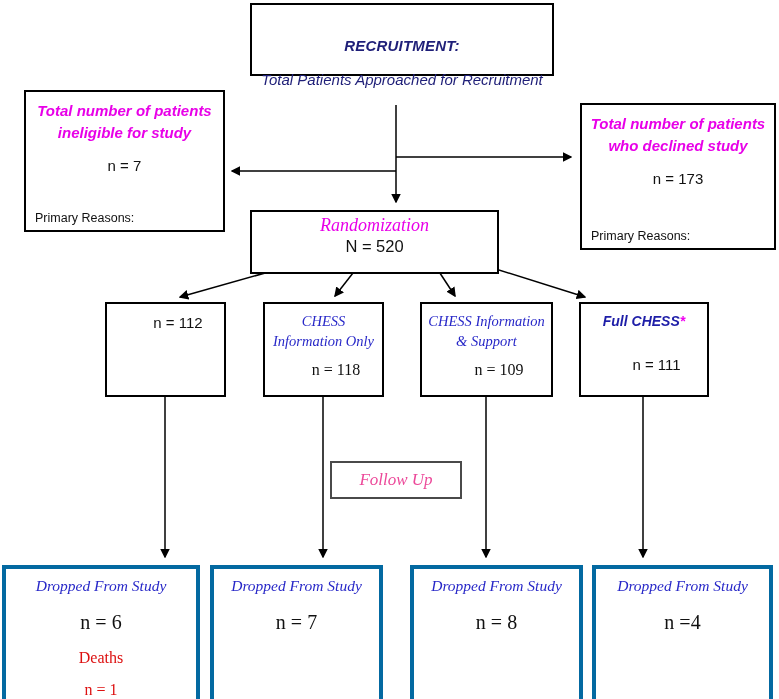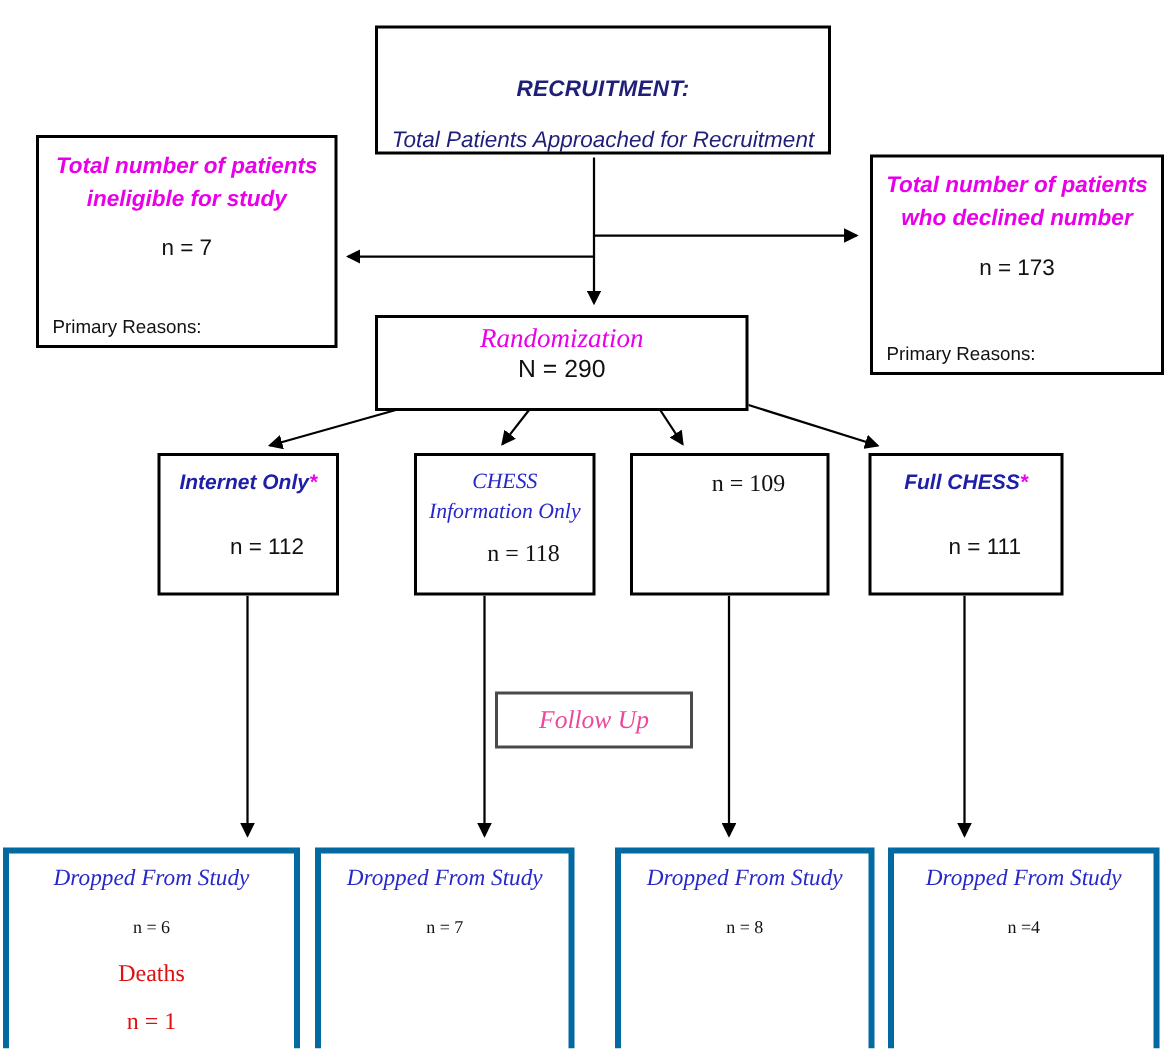--- a/index.html
+++ b/index.html
@@ -12,21 +12,21 @@
   }
   .box{
     position:absolute;
     box-sizing:border-box;
     background:#fff;
     border:2px solid #000;
     text-align:center;
   }
 
   
-  #top-box{left:250px;top:17px;width:304px;height:86px;}
+  #top-box{left:250px;top:3px;width:304px;height:73px;}
   .recruit-title{
     margin-top:32px;
     font-style:italic;font-weight:bold;font-size:15px;
     color:#1f1f78;letter-spacing:.2px;
   }
   .recruit-sub{
     margin-top:17px;
     font-style:italic;font-size:15px;color:#1f1f78;
   }
 
@@ -45,21 +45,21 @@
   }
 
   
   #randomization-box{left:250px;top:210px;width:249px;height:64px;padding-top:3px;}
   .rand-title{font-family:"Liberation Serif",serif;font-style:italic;font-size:18px;color:#e800e8;}
   .rand-n{font-size:16.5px;color:#111;margin-top:1px;}
 
   
   .arm{top:302px;height:95px;}
   #arm-internet{left:105px;width:121px;}
-  #arm-chess-info{left:276px;width:121px;}
+  #arm-chess-info{left:263px;width:121px;}
   #arm-chess-support{left:420px;width:133px;}
   #arm-full-chess{left:579px;width:130px;}
   .arm-title{
     padding:8px 2px 0 2px;min-height:42px;box-sizing:border-box;
     line-height:1.35;
   }
   .arm--sans .arm-title{font-family:"Liberation Sans",sans-serif;font-style:italic;font-weight:600;font-size:14px;color:#1e1ea8;}
   .arm--serif .arm-title{font-family:"Liberation Serif",serif;font-style:italic;font-size:14.5px;color:#2828c8;}
   .asterisk{color:#f000f0;font-style:italic;}
   .arm-n{margin-top:10px;color:#111;margin-left:25px;}
@@ -77,21 +77,21 @@
   
   .drop{top:565px;height:169px;border:4px solid #0369a1;}
   #drop-1{left:2px;width:198px;}
   #drop-2{left:210px;width:173px;}
   #drop-3{left:410px;width:173px;}
   #drop-4{left:592px;width:181px;}
   .drop-title{
     margin-top:8px;
     font-family:"Liberation Serif",serif;font-style:italic;font-size:15.5px;color:#2828c8;
   }
-  .drop-n{margin-top:16px;font-family:"Liberation Serif",serif;font-size:12px;color:#111;}
+  .drop-n{margin-top:16px;font-family:"Liberation Serif",serif;font-size:20px;color:#111;}
   .deaths-label{margin-top:15px;font-family:"Liberation Serif",serif;font-size:16px;color:#dd1111;}
   .deaths-n{margin-top:14px;font-family:"Liberation Serif",serif;font-size:16px;color:#dd1111;}
 
   
   #edges{position:absolute;left:0;top:0;pointer-events:none;}
   .edge{stroke:#000;stroke-width:1.5;fill:none;}
 </style>
 </head>
 <body>
 
@@ -126,42 +126,42 @@
       <div>Total number of patients</div>
       <div>ineligible for study</div>
     </div>
     <div class="side-n">n = 7</div>
     <div class="reasons">Primary Reasons:</div>
   </div>
 
   <div class="box" id="declined-box">
     <div class="side-title">
       <div>Total number of patients</div>
-      <div>who declined number</div>
+      <div>who declined study</div>
     </div>
     <div class="side-n">n = 173</div>
     <div class="reasons">Primary Reasons:</div>
   </div>
 
   <div class="box" id="randomization-box">
     <div class="rand-title">Randomization</div>
-    <div class="rand-n">N = 290</div>
+    <div class="rand-n">N = 520</div>
   </div>
 
   <div class="box arm arm--sans" id="arm-internet">
-    <div class="arm-title"><span>Internet Only</span><span class="asterisk">*</span></div>
     <div class="arm-n">n = 112</div>
   </div>
 
   <div class="box arm arm--serif" id="arm-chess-info">
     <div class="arm-title">CHESS Information Only</div>
     <div class="arm-n">n = 118</div>
   </div>
 
   <div class="box arm arm--serif" id="arm-chess-support">
+    <div class="arm-title">CHESS Information &amp; Support</div>
     <div class="arm-n">n = 109</div>
   </div>
 
   <div class="box arm arm--sans" id="arm-full-chess">
     <div class="arm-title"><span>Full CHESS</span><span class="asterisk">*</span></div>
     <div class="arm-n">n = 111</div>
   </div>
 
   <div class="box" id="follow-up-box">
     <span class="follow-label">Follow Up</span>

